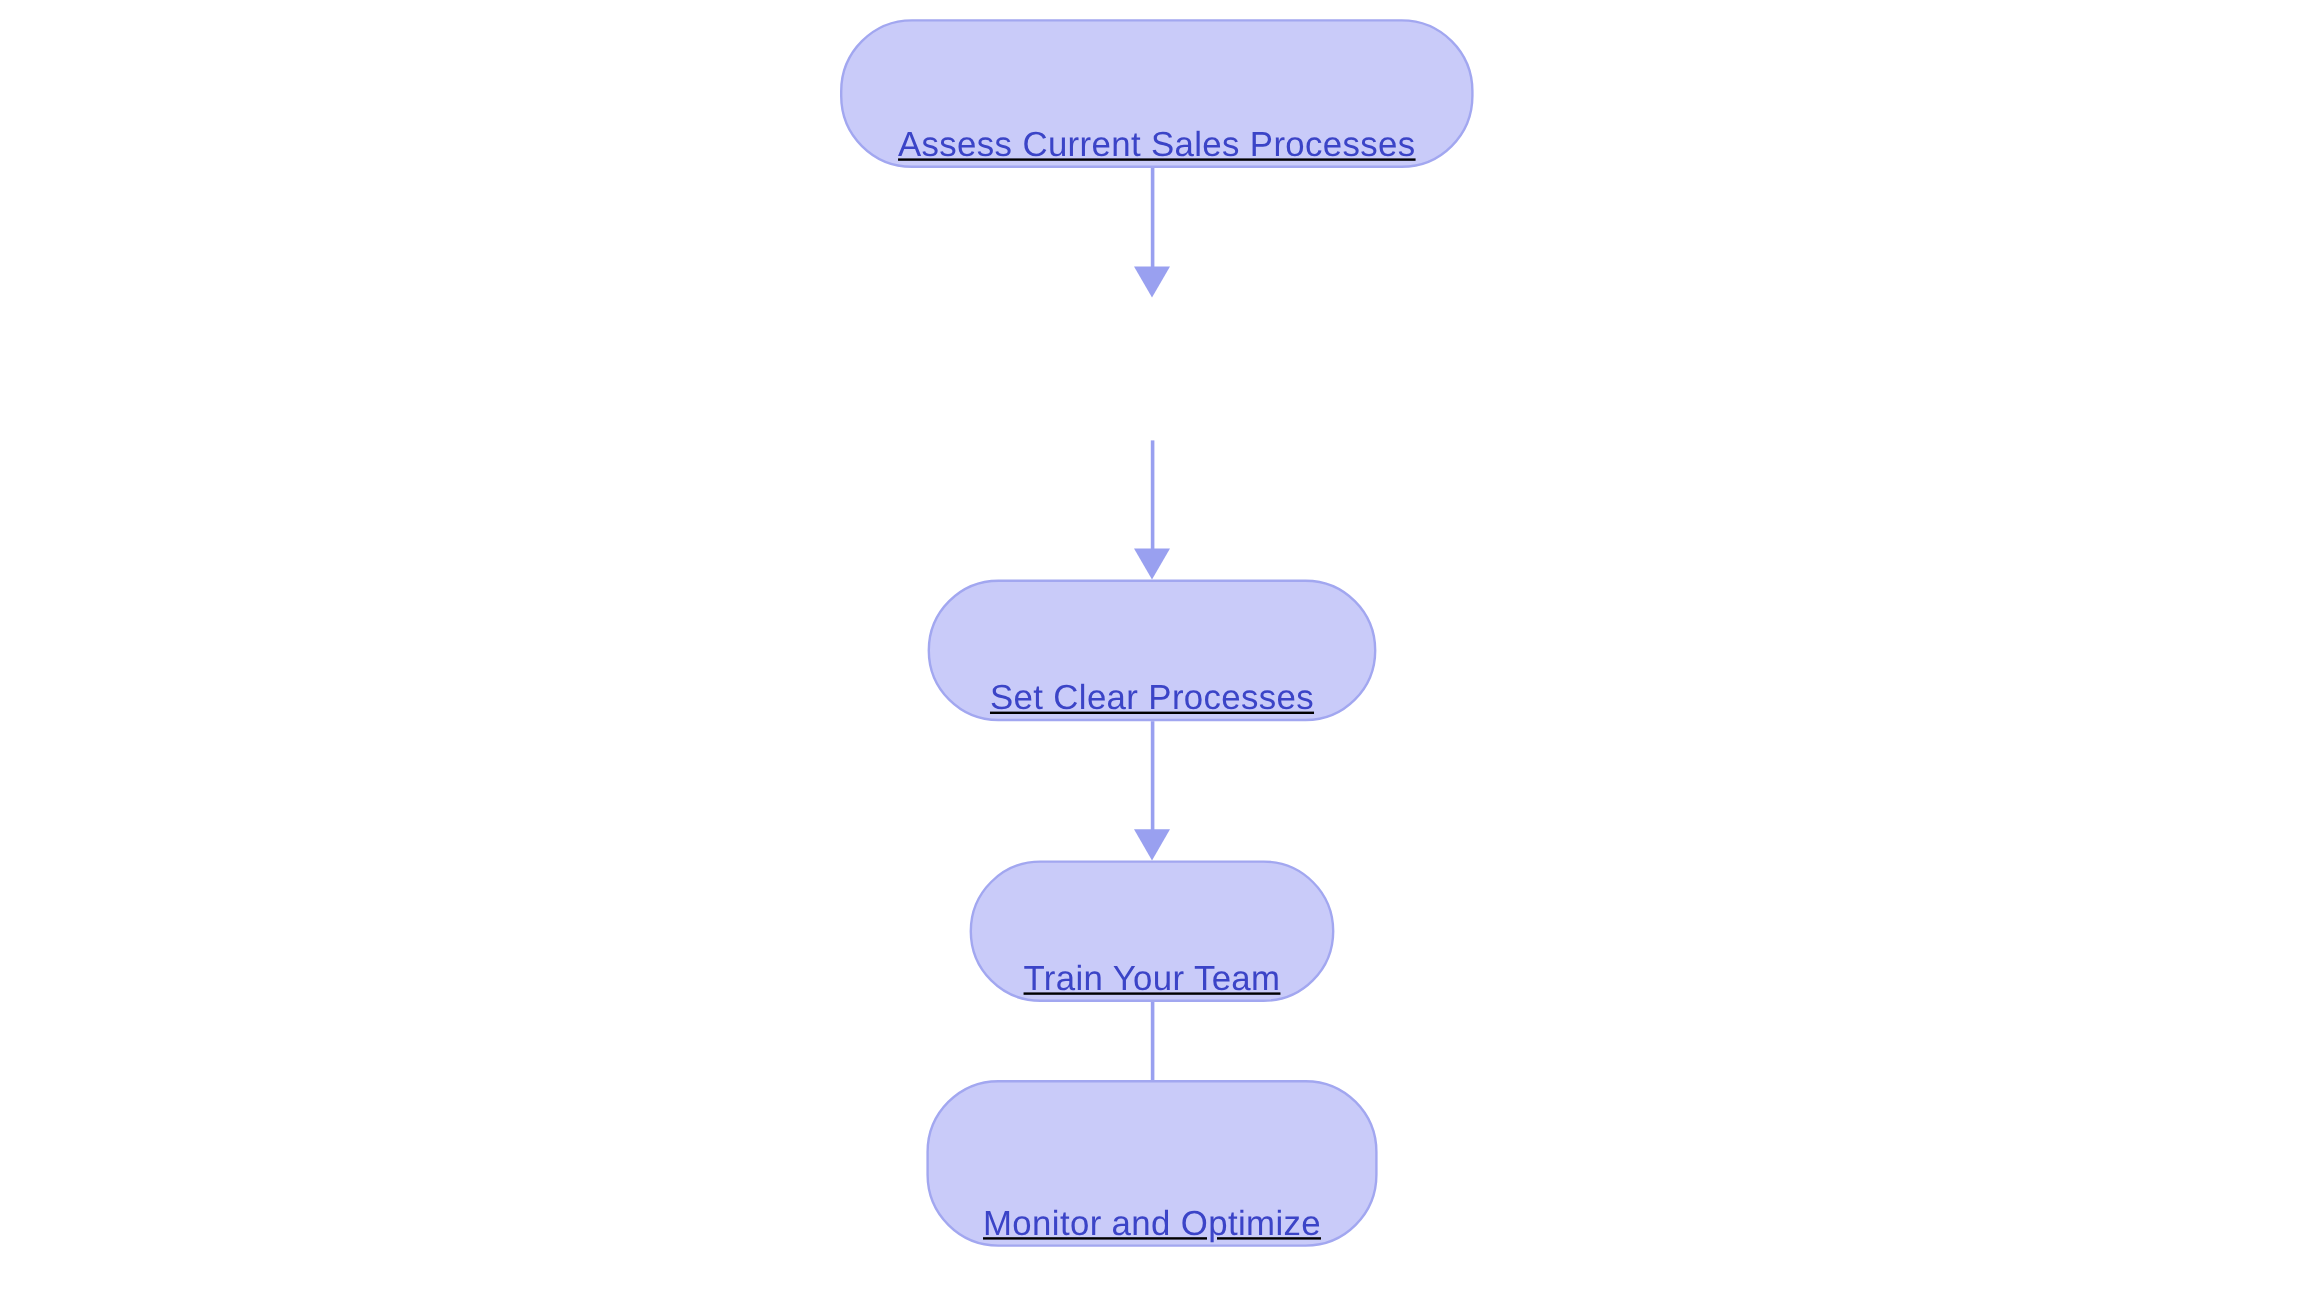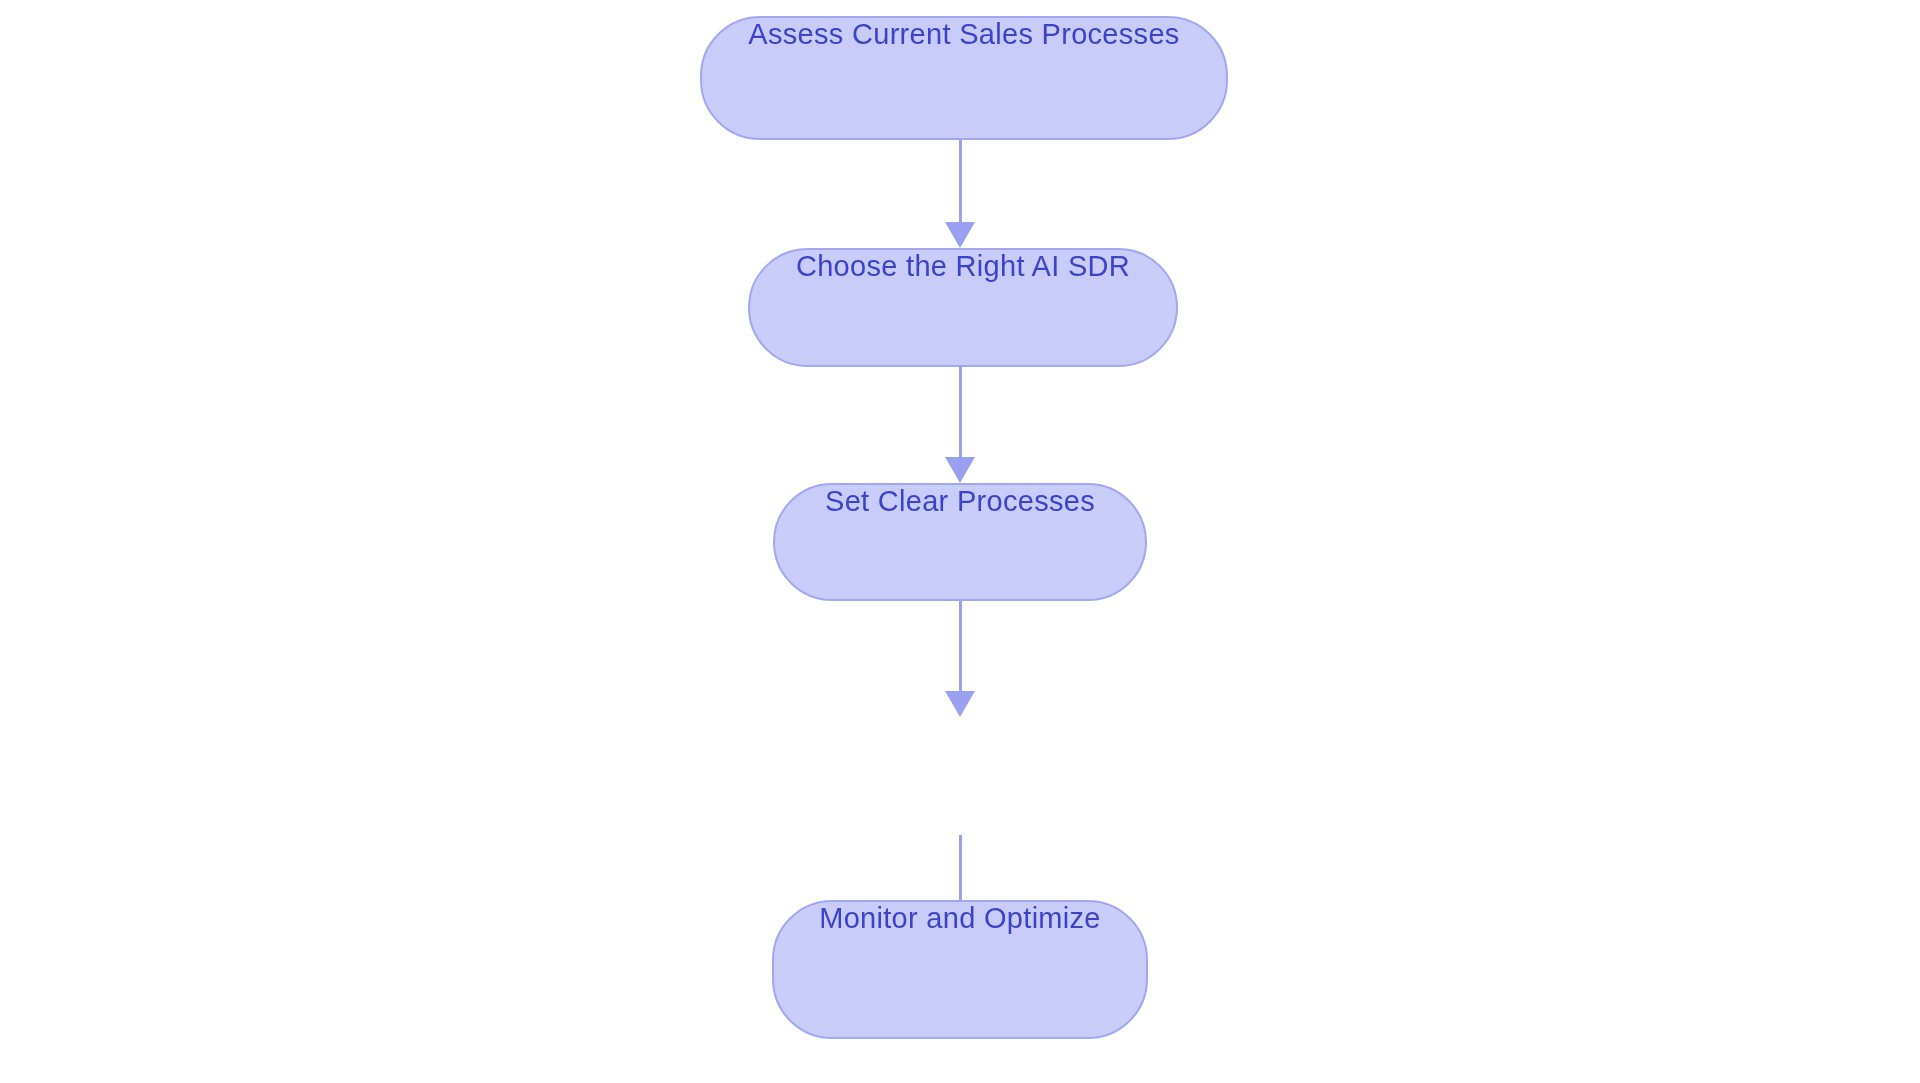--- a/index.html
+++ b/index.html
@@ -12,25 +12,26 @@
     position: relative;
     width: 1920px;
     height: 1083px;
     background: var(--background, #ffffff);
     overflow: hidden;
   }
   .node {
     position: absolute;
     box-sizing: border-box;
     display: flex;
-    align-items: flex-start;
+    align-items: flex-end;
     justify-content: center;
     background: var(--node-fill, #c9cbf9);
     border: 2px solid var(--node-border, #a2a7f0);
     border-radius: 60px;
+    text-decoration: underline;
   }
   .node-label {
     font-size: 29px;
     font-weight: 400;
     letter-spacing: 0.3px;
     color: var(--node-text, #3b44c7);
     white-space: nowrap;
   }
   .n1 { left: 700px; top: 16px;  width: 528px; height: 124px; }
   .n2 { left: 748px; top: 248px; width: 430px; height: 119px; }
@@ -73,38 +74,38 @@
 
   <div class="node n1">
     <span class="node-label">Assess Current Sales Processes</span>
   </div>
 
   <div class="edge e1">
     <div class="edge-line"></div>
     <div class="edge-head"></div>
   </div>
 
-  <div class="node n2">
-    <span class="node-label">Choose the Right AI SDR</span>
-  </div>
 
   <div class="edge e2">
     <div class="edge-line"></div>
     <div class="edge-head"></div>
   </div>
 
   <div class="node n3">
     <span class="node-label">Set Clear Processes</span>
   </div>
 
   <div class="edge e3">
     <div class="edge-line"></div>
     <div class="edge-head"></div>
   </div>
 
+  <div class="node n4">
+    <span class="node-label">Train Your Team</span>
+  </div>
 
   <div class="edge e4">
     <div class="edge-line"></div>
     <div class="edge-head"></div>
   </div>
 
   <div class="node n5">
     <span class="node-label">Monitor and Optimize</span>
   </div>
 

